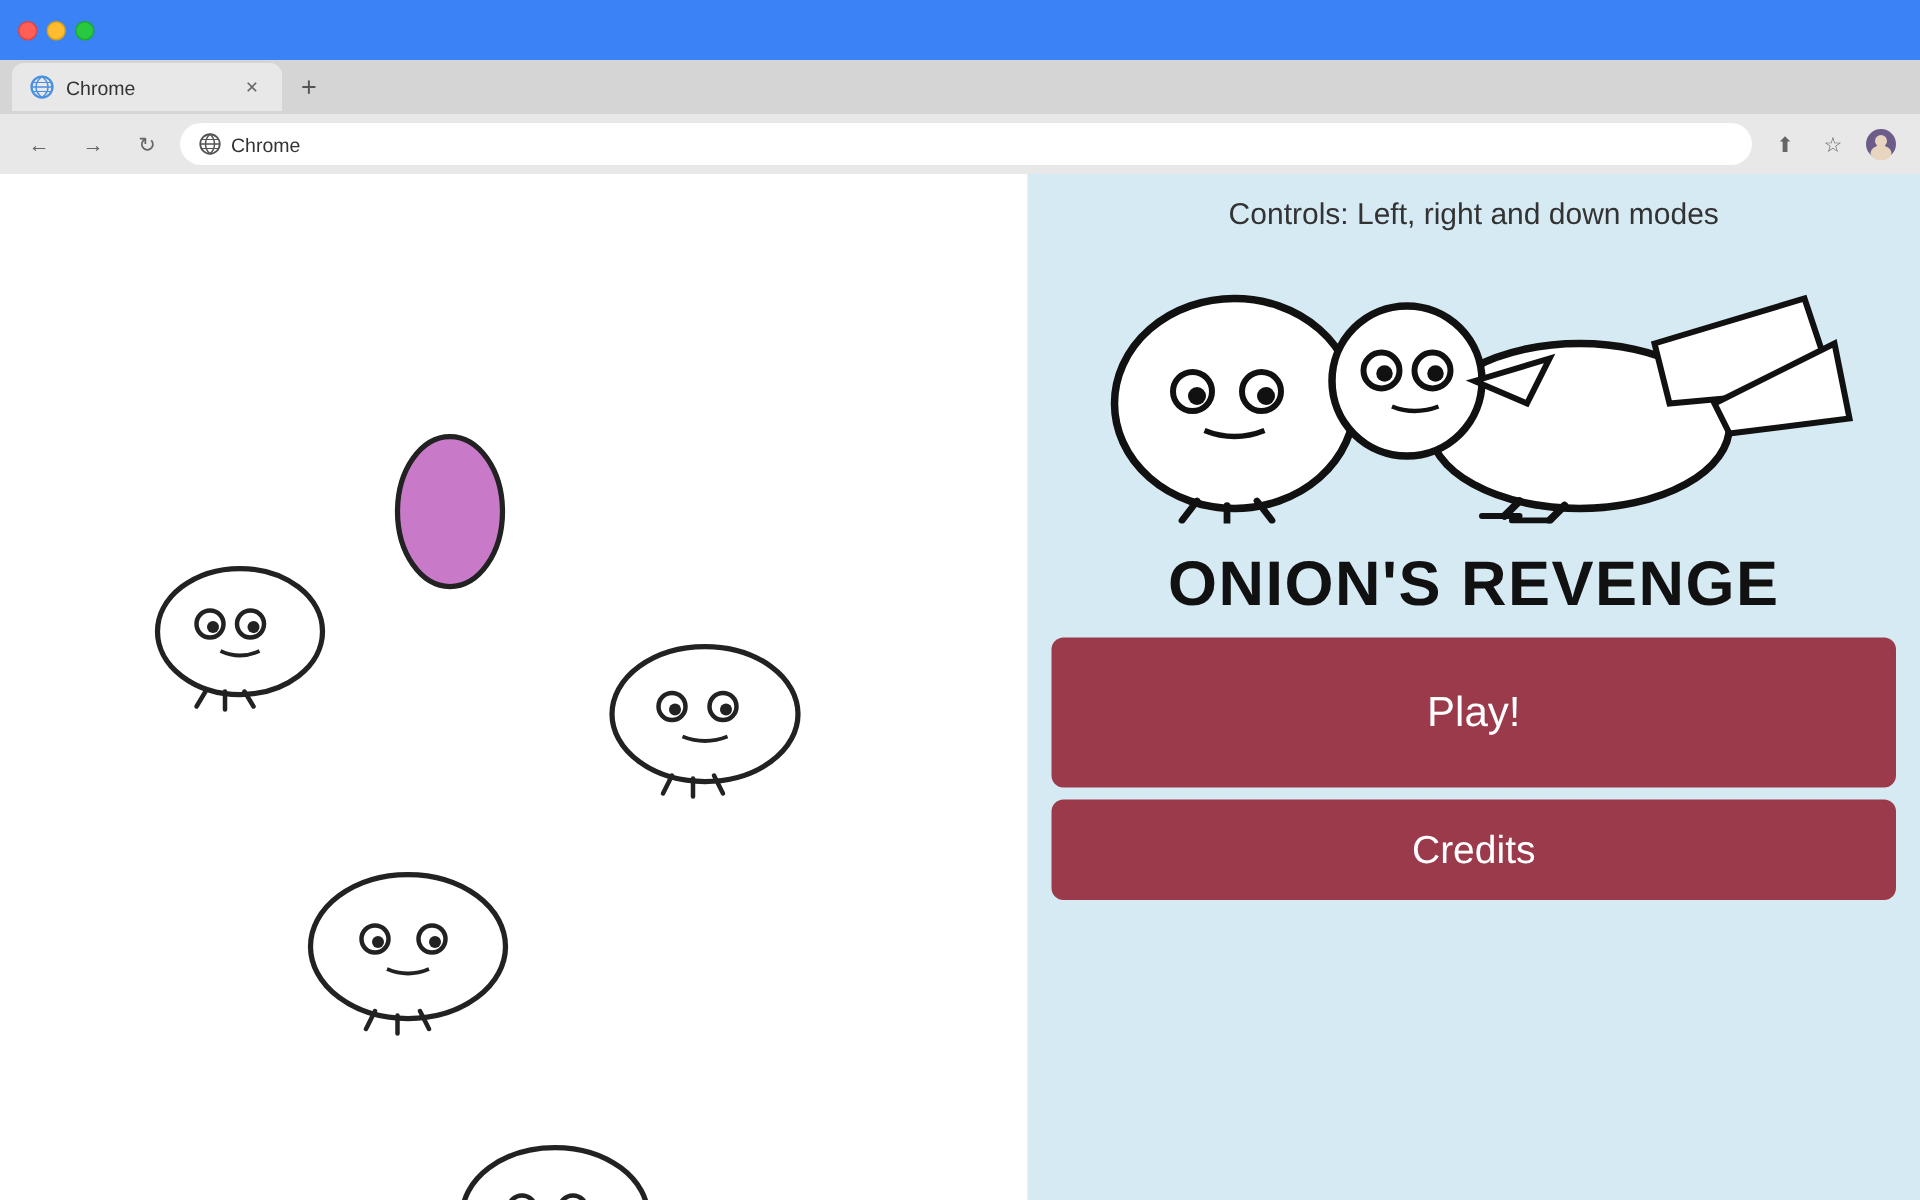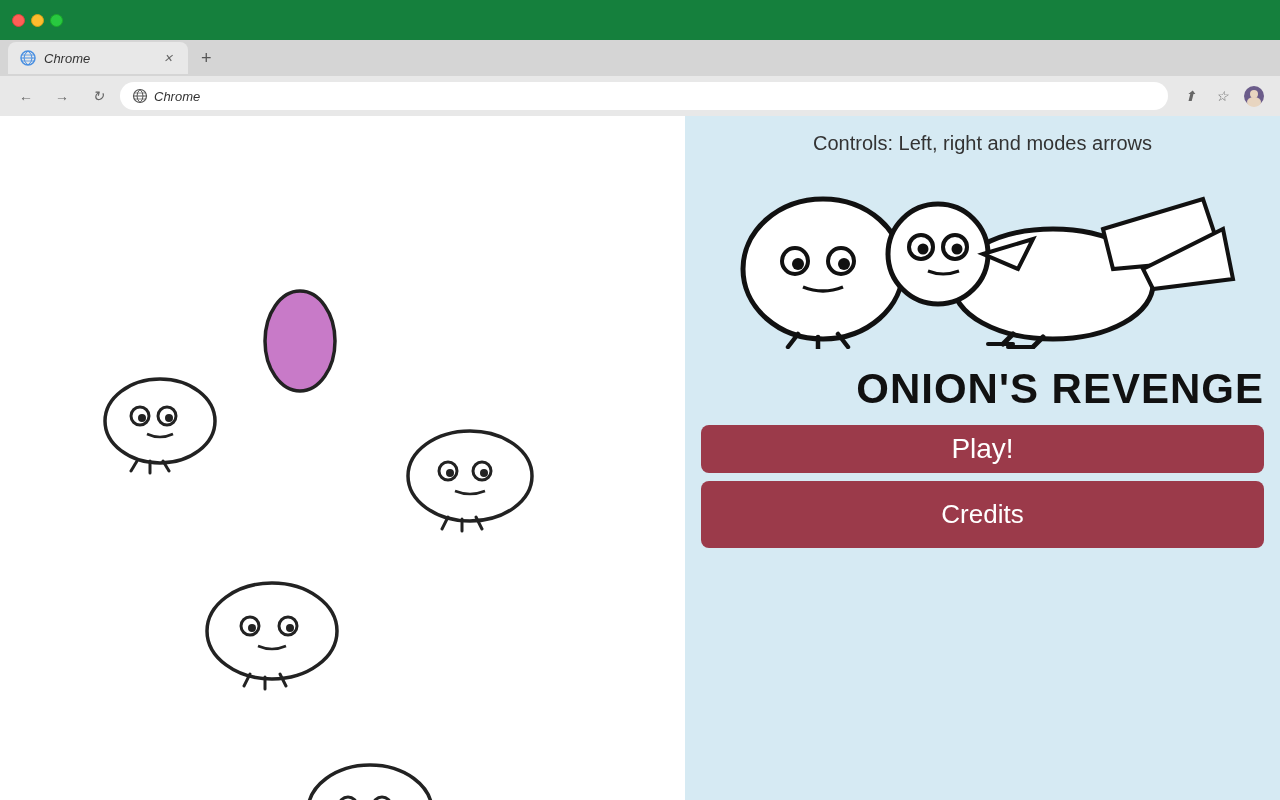--- a/index.html
+++ b/index.html
@@ -1,19 +1,19 @@
 <!DOCTYPE html>
 <html><head>
   <meta charset="utf-8">
   <style>
     * { margin: 0; padding: 0; box-sizing: border-box; }
     body { width: 1280px; height: 800px; overflow: hidden; background: #d5d5d5; font-family: -apple-system, BlinkMacSystemFont, sans-serif; }
 
     
-    .browser-chrome { width: 100%; background: #15803d; font-style: italic; }
+    .browser-chrome { width: 100%; background: #3b82f6; }
     .title-bar { display: flex; align-items: center; padding: 8px 12px; gap: 8px; height: 40px; }
     .traffic-lights { display: flex; gap: 6px; align-items: center; }
     .traffic-light { width: 13px; height: 13px; border-radius: 50%; }
     .tl-red { background: #ff5f57; border: 1px solid #e0443e; }
     .tl-yellow { background: #febc2e; border: 1px solid #d4a017; }
     .tl-green { background: #28c840; border: 1px solid #1aab29; }
     .tab-bar { display: flex; align-items: center; padding: 0 8px; height: 36px; background: #d5d5d5; }
     .tab { display: flex; align-items: center; background: #e8e8e8; border-radius: 8px 8px 0 0; padding: 0 12px; height: 32px; gap: 8px; min-width: 180px; }
     .tab-icon { width: 16px; height: 16px; }
     .tab-title { font-size: 13px; color: #333; flex: 1; }
@@ -29,22 +29,22 @@
     
     .main-content { display: flex; width: 100%; height: calc(800px - 116px); }
 
     
     .game-canvas { flex: 0 0 685px; background: white; position: relative; overflow: hidden; }
 
     
     .game-menu { flex: 1; background: #d6eaf3; display: flex; flex-direction: column; padding: 16px; }
     .controls-text { font-size: 20px; color: #333; text-align: center; margin-bottom: 16px; font-family: Arial, sans-serif; }
     .game-logo { background: #d6eaf3; display: flex; align-items: center; justify-content: center; margin-bottom: 8px; padding: 8px; gap: 8px; }
-    .game-title { font-size: 42px; font-weight: 900; color: #111; text-align: right; font-family: Impact, Arial Black, sans-serif; letter-spacing: 1px; margin-bottom: 12px; }
-    .menu-button { width: 100%; padding: 8px; font-size: 28px; font-weight: 500; color: white; background: #9b3a4a; border: none; border-radius: 8px; cursor: pointer; margin-bottom: 8px; font-family: Arial, sans-serif; }
+    .game-title { font-size: 42px; font-weight: 900; color: #111; text-align: center; font-family: Impact, Arial Black, sans-serif; letter-spacing: 1px; margin-bottom: 12px; }
+    .menu-button { width: 100%; padding: 34px; font-size: 28px; font-weight: 500; color: white; background: #9b3a4a; border: none; border-radius: 8px; cursor: pointer; margin-bottom: 8px; font-family: Arial, sans-serif; }
     .menu-button-row { display: flex; gap: 8px; }
     .menu-button-half { flex: 1; padding: 18px; font-size: 26px; font-weight: 500; color: white; background: #9b3a4a; border: none; border-radius: 8px; cursor: pointer; font-family: Arial, sans-serif; }
   </style>
 </head>
 <body>
 
 <div class="browser-chrome">
 
   <div class="title-bar">
     <div class="traffic-lights">
@@ -166,21 +166,21 @@
       <circle cx="84" cy="52" r="4" fill="#222"></circle>
       <path d="M55 68 Q70 74 85 68" stroke="#222" stroke-width="2.5" fill="none"></path>
       <line x1="48" y1="96" x2="42" y2="108" stroke="#222" stroke-width="3" stroke-linecap="round"></line>
       <line x1="62" y1="98" x2="62" y2="110" stroke="#222" stroke-width="3" stroke-linecap="round"></line>
       <line x1="76" y1="96" x2="82" y2="108" stroke="#222" stroke-width="3" stroke-linecap="round"></line>
     </svg>
   </div>
 
   <div class="game-menu">
 
-    <div class="controls-text">Controls: Left, right and modes arrows</div>
+    <div class="controls-text">Controls: Left, right and down modes</div>
 
     <div class="game-logo">
       <svg width="520" height="170" viewBox="0 0 520 170">
 
         <ellipse cx="100" cy="90" rx="80" ry="70" fill="white" stroke="#111" stroke-width="5"></ellipse>
 
         <circle cx="72" cy="82" r="13" fill="white" stroke="#111" stroke-width="4"></circle>
         <circle cx="75" cy="85" r="6" fill="#111"></circle>
 
         <circle cx="118" cy="82" r="13" fill="white" stroke="#111" stroke-width="4"></circle>

